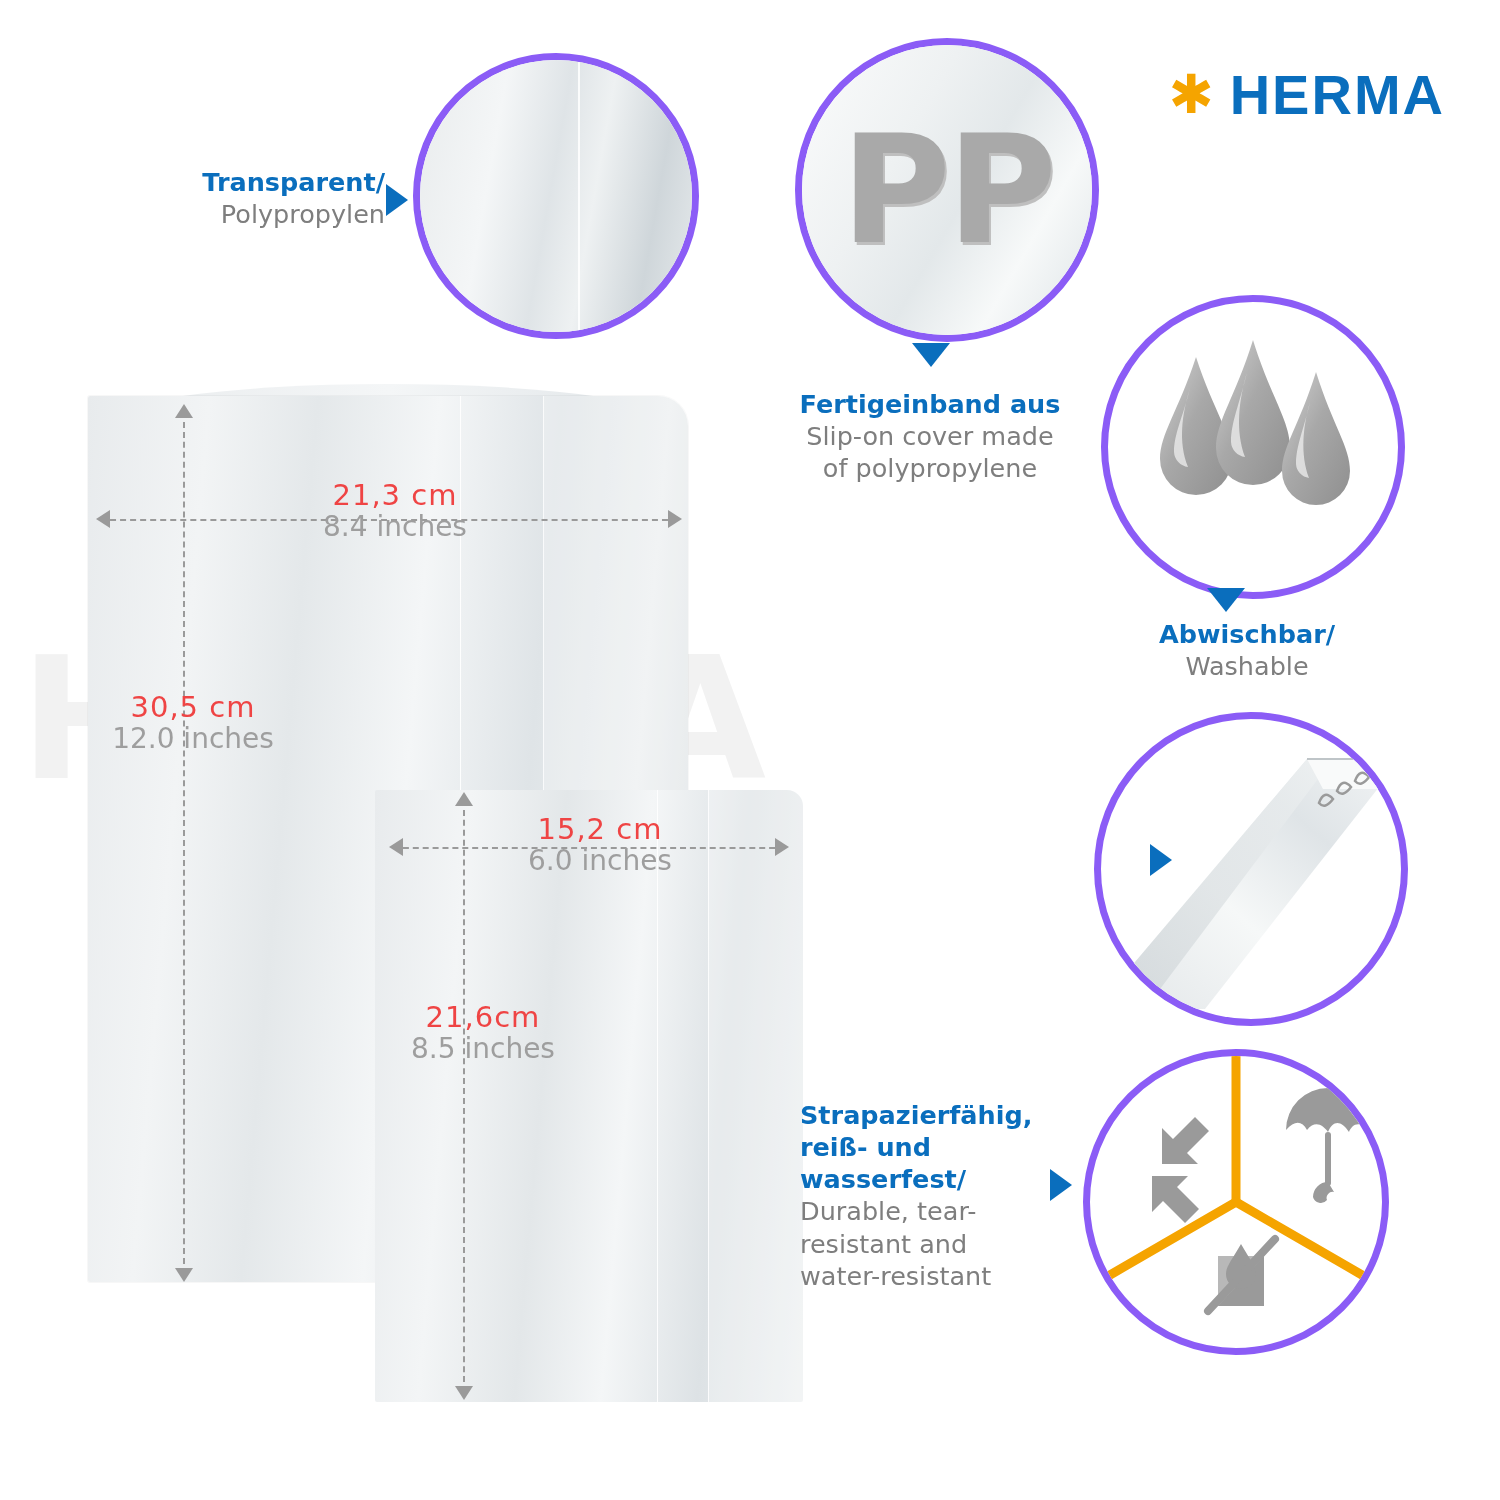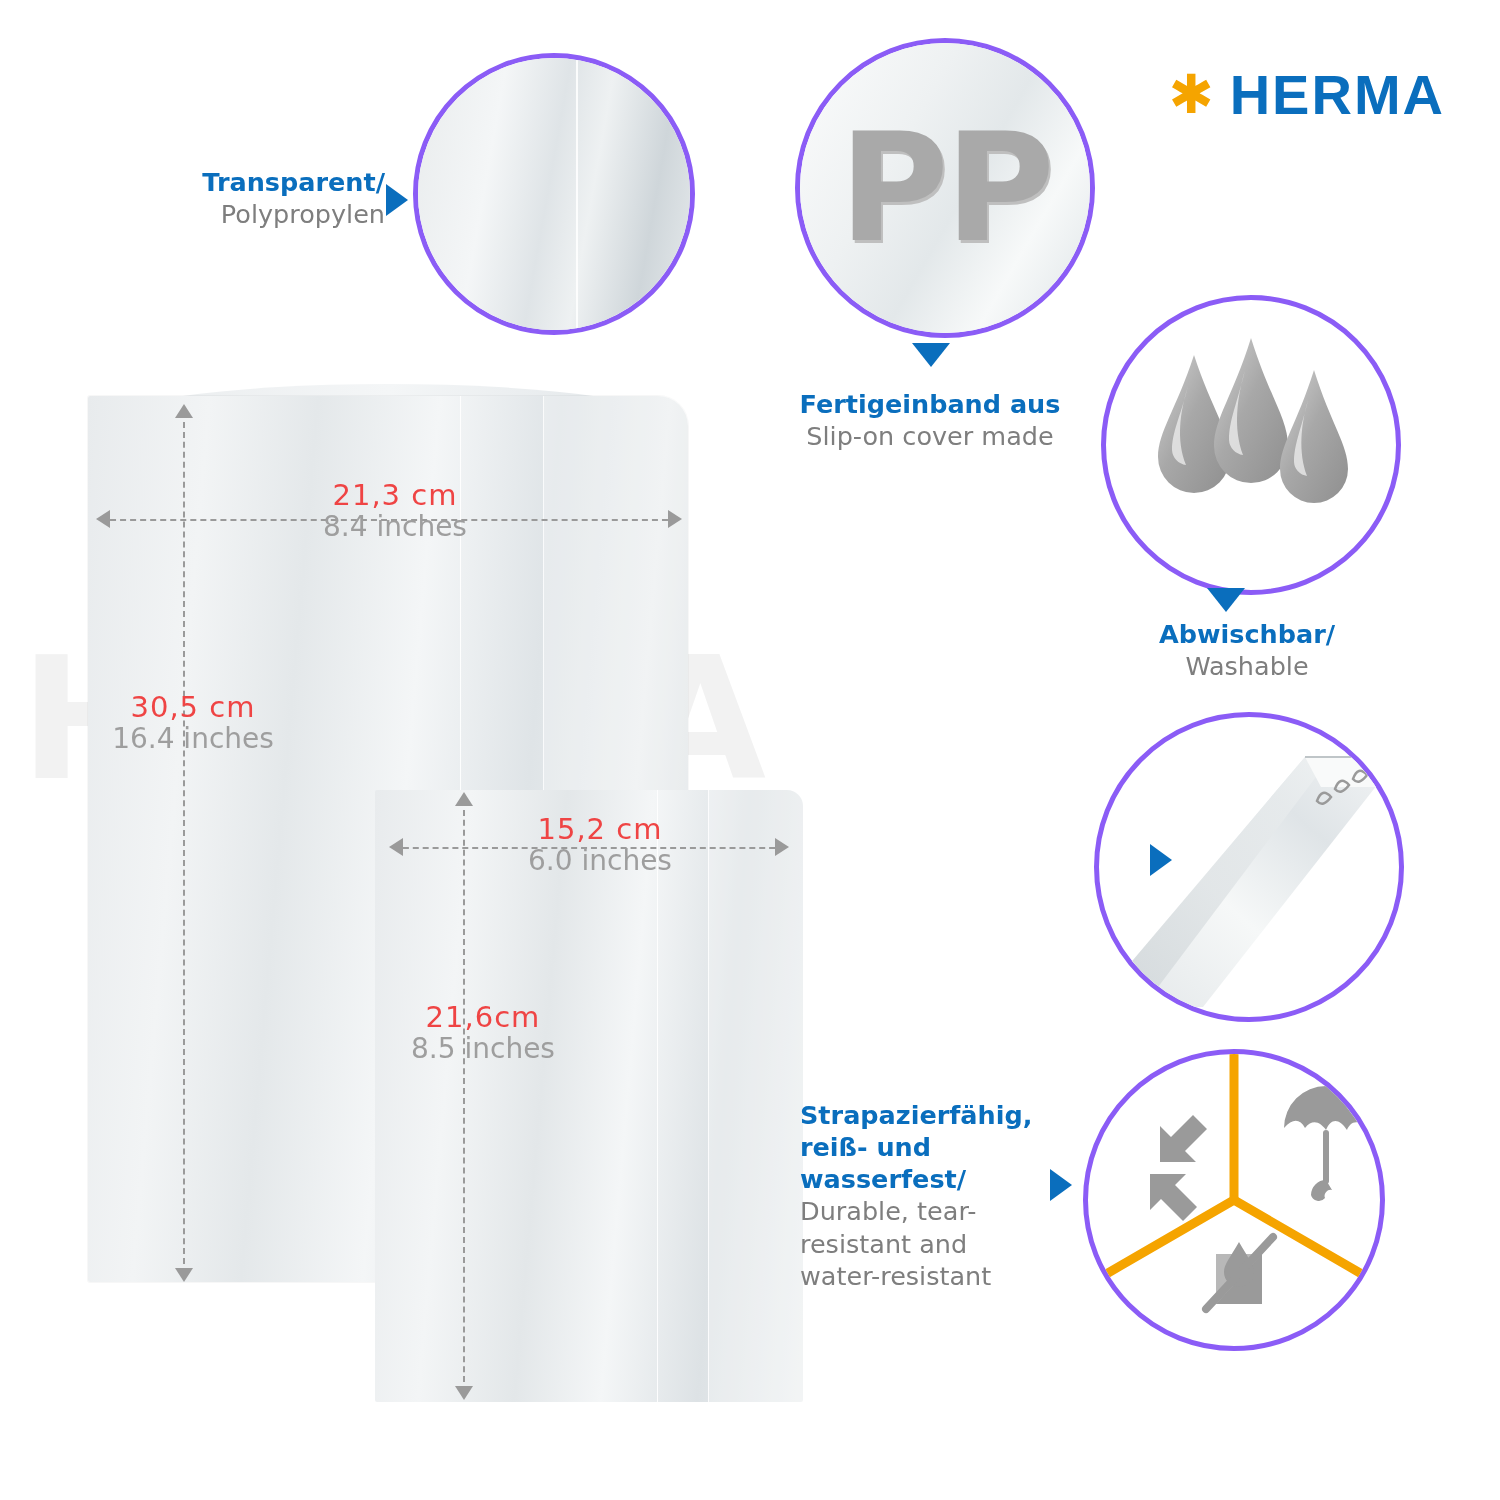--- a/index.html
+++ b/index.html
@@ -45,21 +45,21 @@
     font-weight:bold;
     font-size:56px;
     letter-spacing:2px;
     font-family:"Liberation Sans", sans-serif;
   }
 
   
   .circle{
     position:absolute;
     border-radius:50%;
-    border:5px solid #8b5cf6;
+    border:7px solid #8b5cf6;
     background:#ffffff;
     overflow:hidden;
     z-index:4;
   }
 
   
   #circle-transparent{left:413px;top:53px;width:272px;height:272px;}
   .sheet-fill{
     position:absolute;inset:0;
     background:linear-gradient(100deg,#e9eced 0%,#f4f6f7 28%,#dfe4e7 48%,#eef1f2 62%,#cfd6da 82%,#e6eaec 100%);
@@ -224,21 +224,21 @@
   <div class="dimtext" id="dim-large-w">
     <div class="main">21,3 cm</div>
     <div class="sub">8.4 inches</div>
   </div>
 
   <div class="dashline dash-v" style="left:183px;top:412px;height:862px;"></div>
   <div class="tick tick-u" style="left:175px;top:404px;"></div>
   <div class="tick tick-d" style="left:175px;top:1268px;"></div>
   <div class="dimtext" id="dim-large-h">
     <div class="main">30,5 cm</div>
-    <div class="sub">16.4 inches</div>
+    <div class="sub">12.0 inches</div>
   </div>
 
   <div class="dashline dash-h" style="left:393px;top:847px;width:392px;"></div>
   <div class="tick tick-l" style="left:389px;top:838px;"></div>
   <div class="tick tick-r" style="left:775px;top:838px;"></div>
   <div class="dimtext" id="dim-small-w">
     <div class="main">15,2 cm</div>
     <div class="sub">6.0 inches</div>
   </div>
 
@@ -260,20 +260,21 @@
   </div>
 
   <div class="circle" id="circle-pp">
     <div class="pp-bg"></div>
     <div class="pp-text">PP</div>
   </div>
   <div class="arrow arrow-down" id="arrow-pp"></div>
   <div class="label" id="label-pp">
     <div class="de">Fertigeinband aus</div>
     <div class="en">Slip-on cover made</div>
+    <div class="en">of polypropylene</div>
   </div>
 
   <div class="circle" id="circle-drops">
     <svg class="drops" viewBox="0 0 290 290" xmlns="http://www.w3.org/2000/svg">
       <defs>
         <linearGradient id="dg" x1="0" y1="0" x2="1" y2="1">
           <stop offset="0%" stop-color="#d2d2d2"></stop>
           <stop offset="45%" stop-color="#a8a8a8"></stop>
           <stop offset="100%" stop-color="#8f8f8f"></stop>
         </linearGradient>

